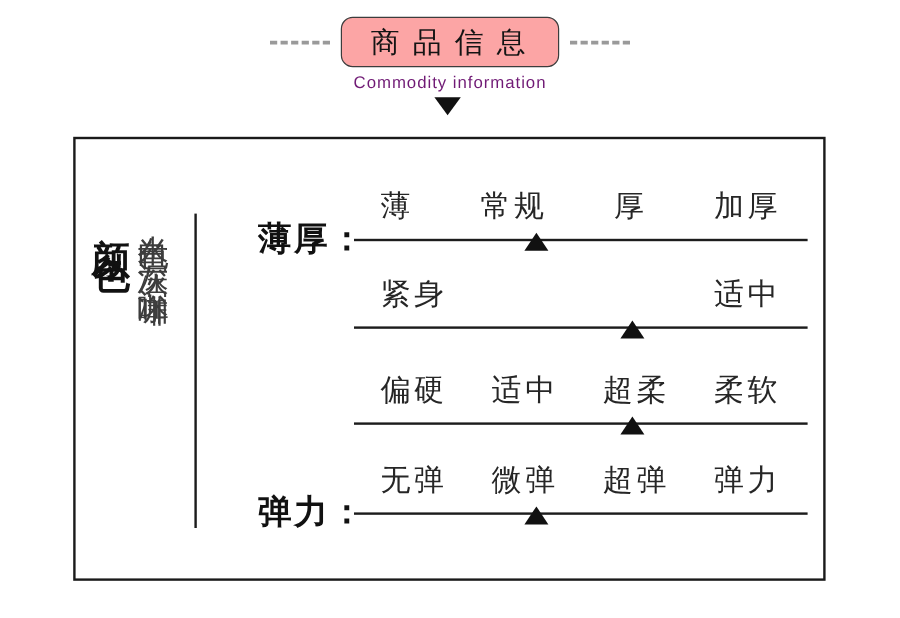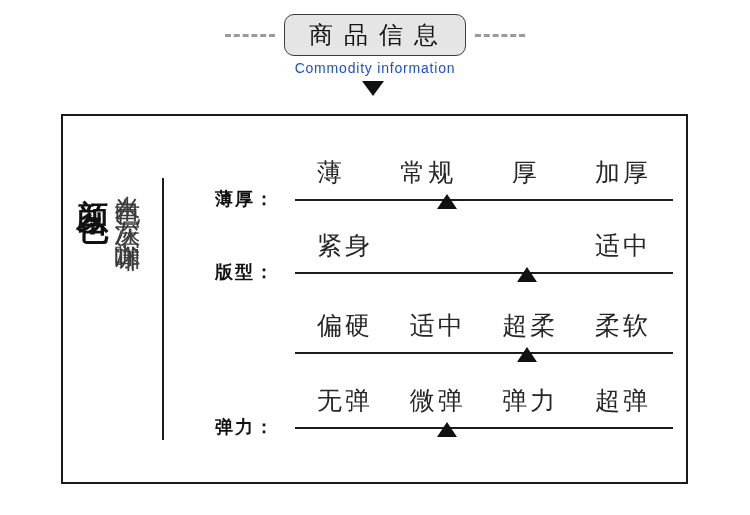--- a/index.html
+++ b/index.html
@@ -23,34 +23,34 @@
   .dash-line {
     width:50px; height:0;
     border-top:3px dashed #9a9a9a;
   }
   .title-pill {
     height:42px;
     display:flex; align-items:center;
     padding:0 16px 0 24px;
     border:1.5px solid #3c3c3c;
     border-radius:10px;
-    background:#e5e5e5;
+    background:#fca5a5;
   }
   .title-pill span {
     font-size:24px;
     letter-spacing:11px;
     color:#141414;
     white-space:nowrap;
   }
   .subtitle {
     position:absolute; top:60px; left:0; width:750px;
     text-align:center;
     font-size:14px;
     letter-spacing:0.8px;
-    color:#1d4ed8;
+    color:#701a75;
   }
   .down-triangle {
     position:absolute; top:81px; left:373px;
     transform:translateX(-50%);
     width:0; height:0;
     border-left:11px solid transparent;
     border-right:11px solid transparent;
     border-top:15px solid #111111;
   }
 
@@ -92,21 +92,21 @@
   .attr-row {
     position:absolute; left:152px;
     width:460px; height:56px;
   }
   .attr-row:nth-of-type(1) { top:41px; }
   .attr-row:nth-of-type(2) { top:114px; }
   .attr-row:nth-of-type(3) { top:194px; }
   .attr-row:nth-of-type(4) { top:269px; }
   .attr-label {
     position:absolute; left:0; top:27px;
-    font-size:18px; font-weight:bold;
+    font-size:28px; font-weight:bold;
     line-height:30px;
     color:#111111;
     letter-spacing:2px;
     white-space:nowrap;
   }
   .scale {
     position:absolute; left:80px; top:0;
     width:378px; height:56px;
   }
   .options {
@@ -164,21 +164,20 @@
               <span>常规</span>
               <span>厚</span>
               <span>加厚</span>
             </div>
       <div class="scale-line"></div>
       <div class="marker" style="left: 40.3%;"></div>
     </div>
   </div>
 
   <div class="attr-row">
-    <div class="attr-label">版型：</div>
     <div class="scale">
       <div class="options">
               <span>紧身</span>
               <span>适中</span>
             </div>
       <div class="scale-line"></div>
       <div class="marker" style="left: 61.5%;"></div>
     </div>
   </div>
 
@@ -194,22 +193,22 @@
       <div class="marker" style="left: 61.5%;"></div>
     </div>
   </div>
 
   <div class="attr-row">
     <div class="attr-label">弹力：</div>
     <div class="scale">
       <div class="options">
               <span>无弹</span>
               <span>微弹</span>
+              <span>超弹</span>
               <span>弹力</span>
-              <span>超弹</span>
             </div>
       <div class="scale-line"></div>
       <div class="marker" style="left: 40.3%;"></div>
     </div>
   </div>
 </div>
   </div>
 </div>
 
 </body></html>

